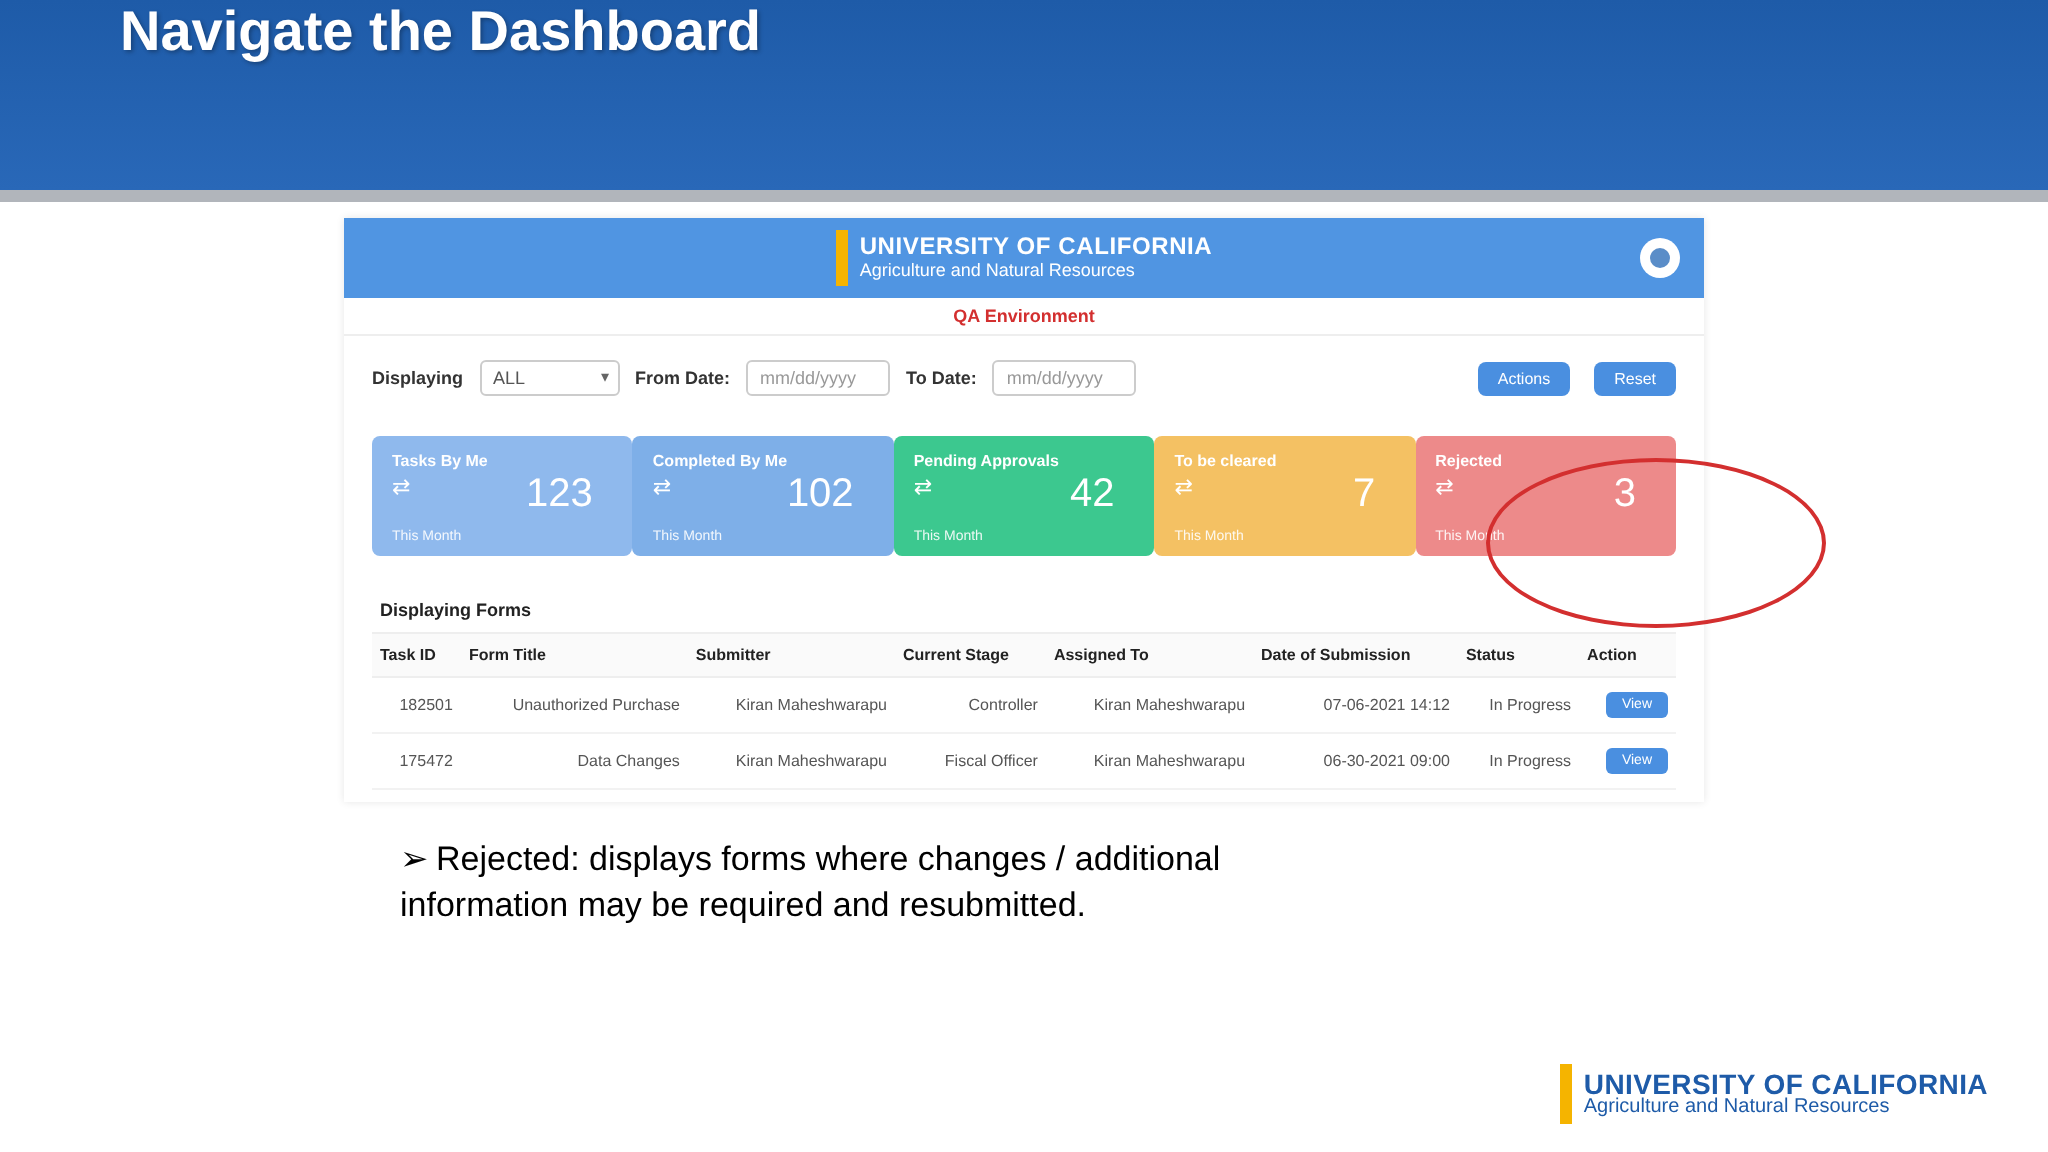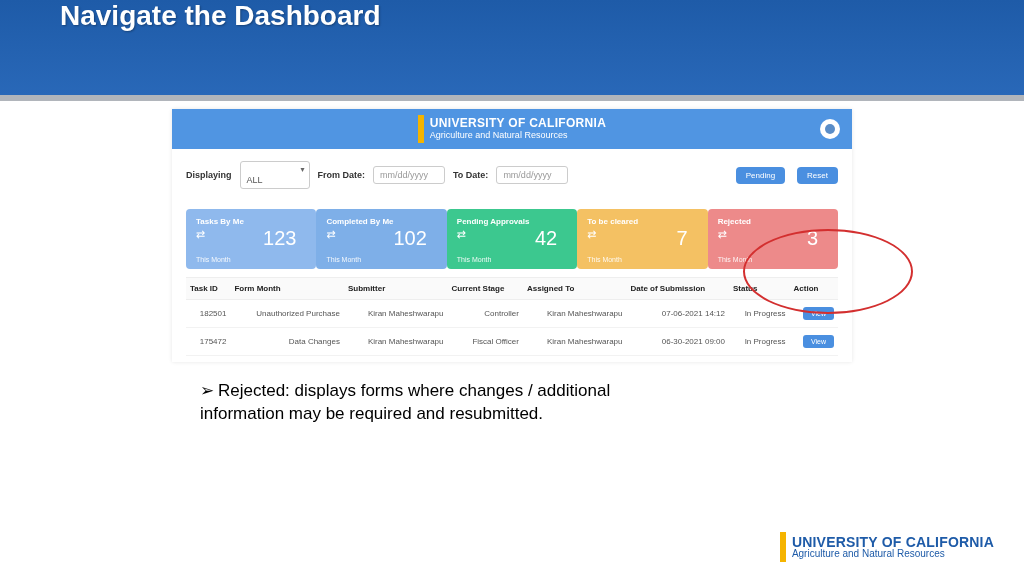--- a/index.html
+++ b/index.html
@@ -11,21 +11,21 @@
 .app-banner { background:#5095e2; height:40px; display:flex; align-items:center; justify-content:center; position:relative; }
 .app-banner-accent { width:6px; height:28px; background:#f5b400; margin-right:6px; }
 .app-banner-text { color:#fff; line-height:1.1; }
 .app-banner-title { font-size:12px; font-weight:bold; letter-spacing:0.3px; }
 .app-banner-sub { font-size:9px; }
 .avatar { position:absolute; right:12px; top:10px; width:20px; height:20px; border-radius:50%; background:#fff; display:flex; align-items:center; justify-content:center; }
 .avatar::before { content:""; width:10px; height:10px; border-radius:50%; background:#5a8dc8; }
 .env-bar { text-align:center; color:#d32f2f; font-size:9px; font-weight:bold; padding:4px 0; border-bottom:1px solid #eee; }
 .filter-bar { display:flex; align-items:center; gap:8px; padding:12px 14px; font-size:9px; }
 .filter-label { font-weight:bold; color:#333; }
-.select-box { border:1px solid #ccc; border-radius:3px; padding:13px 18px 3px 6px; color:#555; background:#fff; position:relative; min-width:70px; }
+.select-box { border:1px solid #ccc; border-radius:3px; padding:3px 18px 3px 6px; color:#555; background:#fff; position:relative; min-width:70px; }
 .select-box::after { content:"▾"; position:absolute; right:4px; top:3px; color:#666; font-size:8px; }
 .date-label { color:#333; font-weight:bold; }
 .date-input { border:1px solid #ccc; border-radius:3px; padding:3px 6px; color:#999; min-width:72px; background:#fff; }
 .blue-btn { background:#4a8fe0; color:#fff; padding:4px 10px; border-radius:4px; font-size:8px; margin-left:auto; }
 .blue-btn + .blue-btn { margin-left:4px; }
 .cards { display:flex; padding:8px 14px; }
 .card { flex:1; border-radius:4px; padding:8px 10px; color:#fff; position:relative; height:60px; }
 .card-title { font-size:8px; font-weight:bold; }
 .card-icon { font-size:11px; margin-top:2px; }
 .card-value { position:absolute; right:20px; top:18px; font-size:20px; font-weight:normal; }
@@ -59,29 +59,30 @@
 
 <div class="screenshot" style="position:relative;">
   <div class="app-banner">
     <div class="app-banner-accent"></div>
     <div class="app-banner-text">
       <div class="app-banner-title">UNIVERSITY OF CALIFORNIA</div>
       <div class="app-banner-sub">Agriculture and Natural Resources</div>
     </div>
     <div class="avatar"></div>
   </div>
+  <div class="env-bar">QA Environment</div>
 
   <div class="filter-bar">
     <span class="filter-label">Displaying</span>
     <span class="select-box">ALL</span>
     <span class="date-label">From Date:</span>
     <span class="date-input" placeholder="mm/dd/yyyy">mm/dd/yyyy</span>
     <span class="date-label">To Date:</span>
     <span class="date-input">mm/dd/yyyy</span>
-    <span class="blue-btn">Pending</span>
+    <span class="blue-btn">Actions</span>
     <span class="blue-btn">Reset</span>
   </div>
 
   <div class="cards">
     <div class="card c1">
       <div class="card-title">Tasks By Me</div>
       <div class="card-icon">⇄</div>
       <div class="card-value">123</div>
       <div class="card-period">This Month</div>
     </div>
@@ -104,26 +105,27 @@
       <div class="card-period">This Month</div>
     </div>
     <div class="card c5">
       <div class="card-title">Rejected</div>
       <div class="card-icon">⇄</div>
       <div class="card-value">3</div>
       <div class="card-period">This Month</div>
     </div>
   </div>
 
+  <div class="section-title">Displaying Forms</div>
 
   <table class="table">
     <thead>
         <tr>
       <th>Task ID</th>
-      <th>Form Month</th>
+      <th>Form Title</th>
       <th>Submitter</th>
       <th>Current Stage</th>
       <th>Assigned To</th>
       <th>Date of Submission</th>
       <th>Status</th>
       <th>Action</th>
     </tr>
       </thead>
     <tbody>
       <tr>

